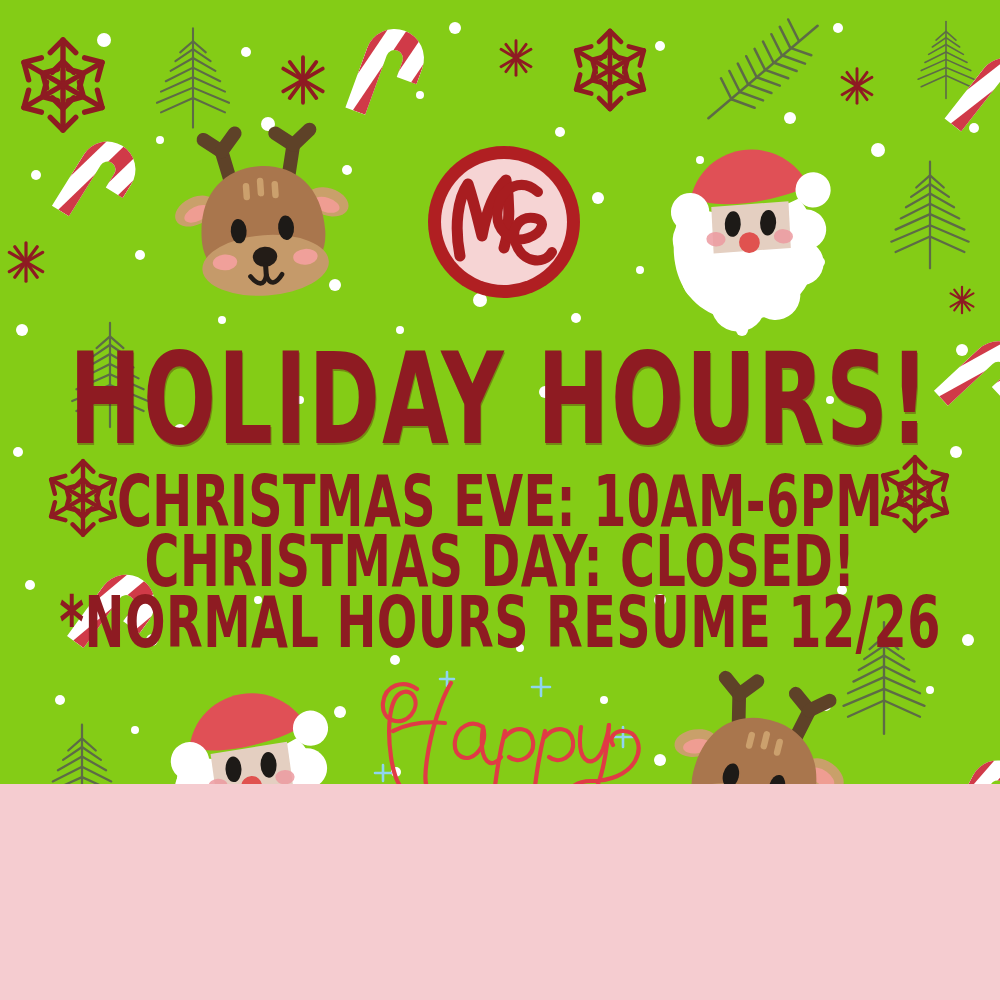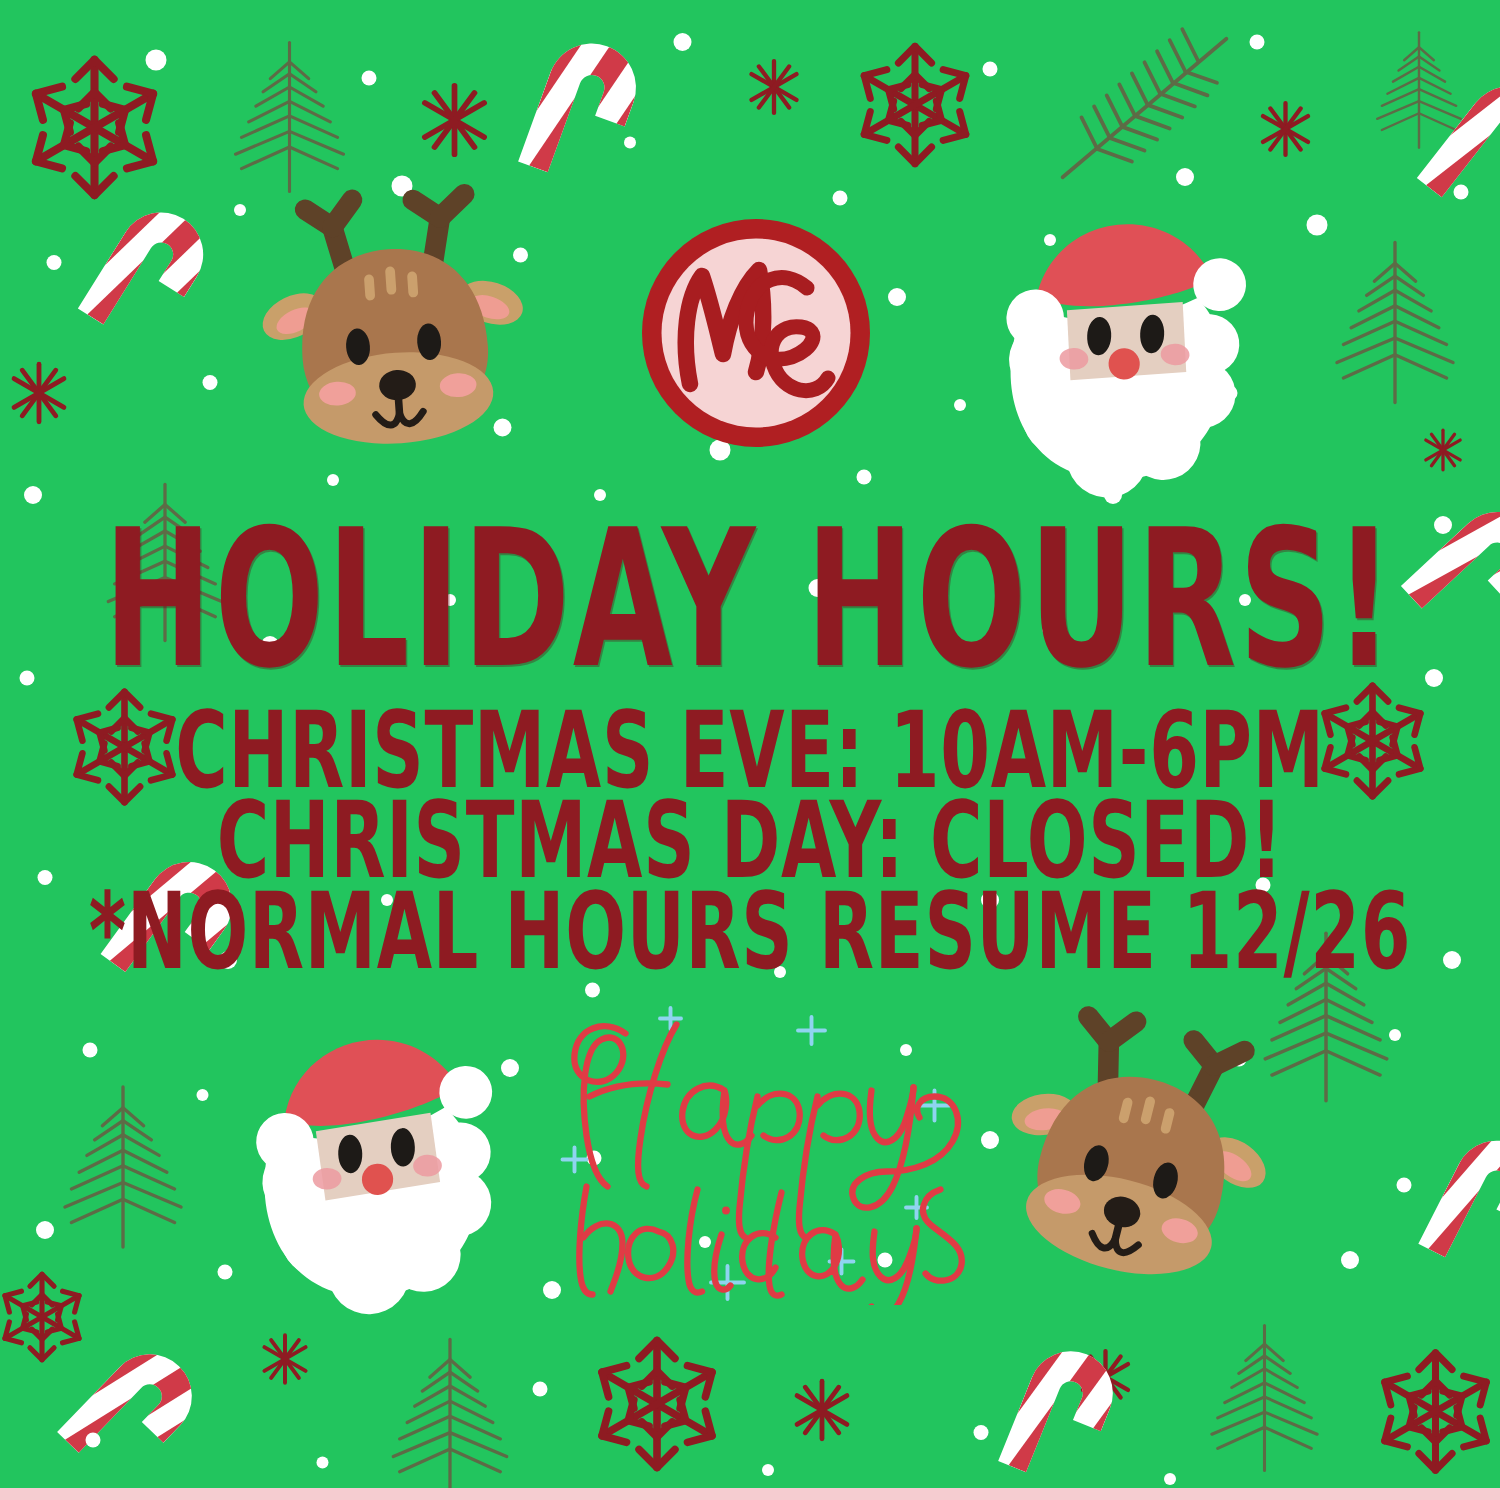--- a/index.html
+++ b/index.html
@@ -2,22 +2,22 @@
 <html><head>
 <meta charset="utf-8">
 <style>
   html,body{margin:0;padding:0;}
   body{
     width:1000px;height:1000px;overflow:hidden;
     font-family:"Liberation Sans",sans-serif;
     background:#f5ccd0;
   }
   #poster{
-    position:relative;width:1000px;height:992px;
-    background:#22c55e;overflow:hidden;
+    position:relative;width:1000px;height:784px;
+    background:#84cc16;overflow:hidden;
   }
   .layer{position:absolute;left:0;top:0;width:1000px;height:1000px;}
   #bg-decor{z-index:1;}
   #snow-layer{z-index:2;}
   #art-layer{z-index:3;}
   #text-layer{z-index:4;}
 
   
   .text-block{
     position:absolute;left:0;width:1000px;text-align:center;

